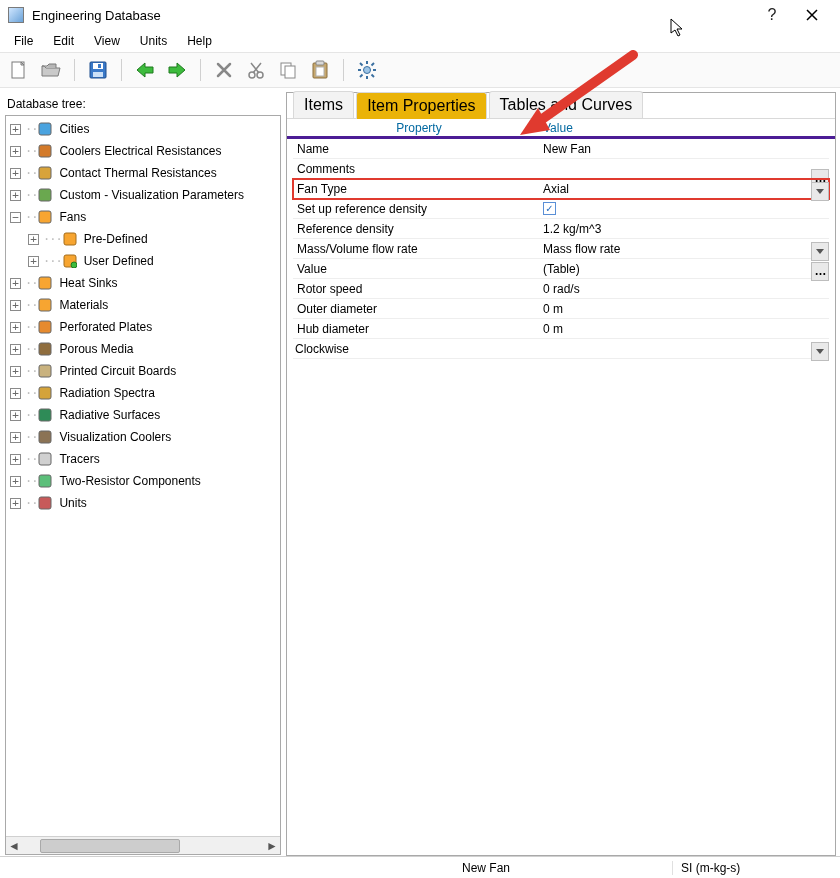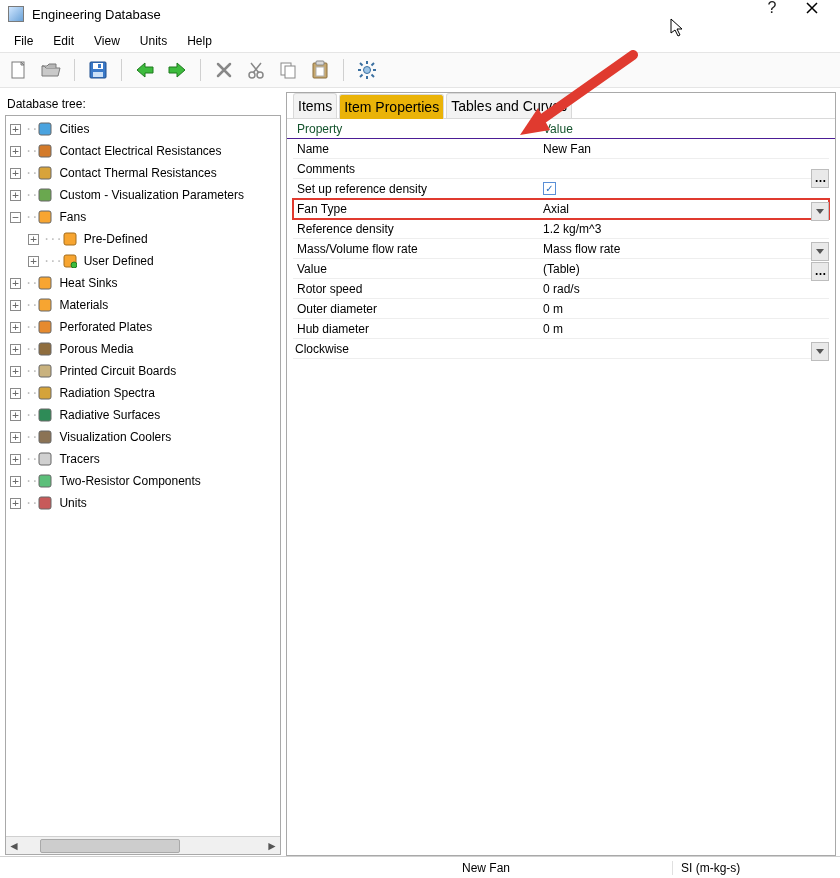--- a/index.html
+++ b/index.html
@@ -1,17 +1,17 @@
 <!DOCTYPE html>
 <html><head>
   <meta charset="utf-8">
   <style>
     * { box-sizing: border-box; font-family: "Segoe UI", Tahoma, sans-serif; font-size: 12px; }
     body { margin: 0; padding: 0; background: #fff; width: 840px; height: 878px; overflow: hidden; display: flex; flex-direction: column; }
-    .titlebar { display: flex; align-items: flex-end; height: 30px; padding: 8px 8px; }
+    .titlebar { display: flex; align-items: center; height: 30px; padding: 0 8px; }
     .titlebar .app-icon { width: 16px; height: 16px; margin-right: 8px; border: 1px solid #7a7a7a; background: linear-gradient(135deg,#cfe6ff,#6aa2d8); }
     .titlebar .title { flex: 1; font-size: 13px; }
     .titlebar .win-btn { width: 40px; height: 28px; display:flex; align-items:center; justify-content:center; font-size:16px; color:#222; }
     .menubar { display: flex; gap: 4px; padding: 2px 6px; align-items: center; }
     .menubar .menu-item { padding: 2px 8px; cursor: default; }
     .toolbar { display: flex; align-items: center; gap: 6px; padding: 4px 6px; border-top: 1px solid #e5e5e5; border-bottom: 1px solid #e5e5e5; background: #fafafa; }
     .toolbar .sep { width: 1px; height: 22px; background: #d0d0d0; margin: 0 4px; }
     .toolbar .tb { width: 26px; height: 26px; display:flex; align-items:center; justify-content:center; border-radius:2px; }
     .main { flex: 1; display: flex; min-height: 0; padding: 4px 4px 0 4px; gap: 4px; }
     .tree-panel { width: 278px; display: flex; flex-direction: column; border: 1px solid #fff; }
@@ -23,24 +23,24 @@
     .tree-hscroll .arrow { width:16px; height:16px; display:flex; align-items:center; justify-content:center; color:#555; }
     .tree-node { display: flex; align-items: center; height: 22px; white-space: nowrap; }
     .tree-node .twist { width: 18px; text-align: center; color:#6a6a6a; font-family: monospace; font-size:11px; }
     .tree-node .twist.box { border:1px solid #8a8a8a; width:11px; height:11px; line-height:9px; margin: 0 4px 0 2px; background:#fff; }
     .tree-node .dots { color:#bfbfbf; font-family:monospace; letter-spacing:-1px; }
     .tree-node .ico { width:16px; height:16px; margin-right:4px; display:inline-flex; align-items:center; justify-content:center; }
     .tree-node .lbl { padding: 1px 2px; }
     .tree-children { padding-left: 18px; }
     .right-panel { flex: 1; border: 1px solid #a9a9a9; background:#fff; display:flex; flex-direction:column; position:relative; }
     .tabs { display:flex; align-items:flex-end; height:26px; padding-left:6px; border-bottom:1px solid #d9d9d9; background:#fff; }
-    .tab { padding: 4px 4px; border:1px solid #d9d9d9; border-bottom:none; margin-right:2px; background:#f3f3f3; font-size:14px; border-top-left-radius:3px; border-top-right-radius:3px; }
+    .tab { padding: 4px 10px; border:1px solid #d9d9d9; border-bottom:none; margin-right:2px; background:#f3f3f3; font-size:16px; border-top-left-radius:3px; border-top-right-radius:3px; }
     .tab.active { background:#eab308; position:relative; top:1px; }
     .prop-header, .prop-row { display:flex; align-items:center; height:20px; }
-    .prop-header { border-bottom:1px solid #4c1d95; padding:0 6px; color:#14532d; }
+    .prop-header { border-bottom:3px solid #4c1d95; padding:0 6px; color:#0369a1;text-align:center; }
     .prop-rows { padding:0 6px; }
     .prop-row { border-bottom:1px solid #eee; position:relative; }
     .pcell-l { width: 248px; padding-left: 4px; }
     .pcell-r { flex:1; padding-left:2px; position:relative; display:flex; align-items:center; }
     .dd-btn { position:absolute; right:0; top:0; width:18px; height:19px; background:#e9e9e9; border:1px solid #bdbdbd; display:flex; align-items:center; justify-content:center; }
     .dots-btn { position:absolute; right:0; top:0; width:18px; height:19px; background:#e9e9e9; border:1px solid #bdbdbd; display:flex; align-items:center; justify-content:center; font-weight:bold; letter-spacing:-1px; }
     .highlight-row { outline:2px solid #e03a2f; outline-offset:-1px; }
     .chk { width:13px; height:13px; border:1px solid #5a8fd6; display:inline-flex; align-items:center; justify-content:center; font-size:10px; color:#2a6fc0; background:#fff; }
     .statusbar { height:22px; border-top:1px solid #d0d0d0; display:flex; align-items:center; }
     .status-mid { flex:1; text-align:center; }
@@ -178,21 +178,21 @@
             <span class="lbl">Cities</span>
           </div>
           <div class="tree-node">
             <span class="twist box">+</span>
             <span class="dots">··</span>
             <span class="ico">
               <svg width="14" height="14">
                 <rect x="1" y="1" width="12" height="12" rx="2" fill="#d37a2a" stroke="#666"></rect>
               </svg>
             </span>
-            <span class="lbl">Contact Electrical Resistances</span>
+            <span class="lbl">Coolers Electrical Resistances</span>
           </div>
           <div class="tree-node">
             <span class="twist box">+</span>
             <span class="dots">··</span>
             <span class="ico">
               <svg width="14" height="14">
                 <rect x="1" y="1" width="12" height="12" rx="2" fill="#d8a33a" stroke="#666"></rect>
               </svg>
             </span>
             <span class="lbl">Contact Thermal Resistances</span>
@@ -377,38 +377,38 @@
             <span>New Fan</span>
           </div>
         </div>
         <div class="prop-row">
           <div class="pcell-l">Comments</div>
           <div class="pcell-r">
             <span></span>
             <span class="dots-btn">…</span>
           </div>
         </div>
-        <div class="prop-row">
-          <div class="pcell-l">Set up reference density</div>
-          <div class="pcell-r">
-            <span class="chk">✓</span>
-          </div>
-        </div>
         <div class="prop-row highlight-row">
           <div class="pcell-l">Fan Type</div>
           <div class="pcell-r">
             <span>Axial</span>
             <span class="dd-btn">
               <svg width="8" height="5" viewBox="0 0 8 5">
                 <path d="M0 0 L8 0 L4 5 Z" fill="#555"></path>
               </svg>
             </span>
           </div>
         </div>
         <div class="prop-row">
+          <div class="pcell-l">Set up reference density</div>
+          <div class="pcell-r">
+            <span class="chk">✓</span>
+          </div>
+        </div>
+        <div class="prop-row">
           <div class="pcell-l">Reference density</div>
           <div class="pcell-r">
             <span>1.2 kg/m^3</span>
           </div>
         </div>
         <div class="prop-row">
           <div class="pcell-l">Mass/Volume flow rate</div>
           <div class="pcell-r">
             <span>Mass flow rate</span>
             <span class="dd-btn">

